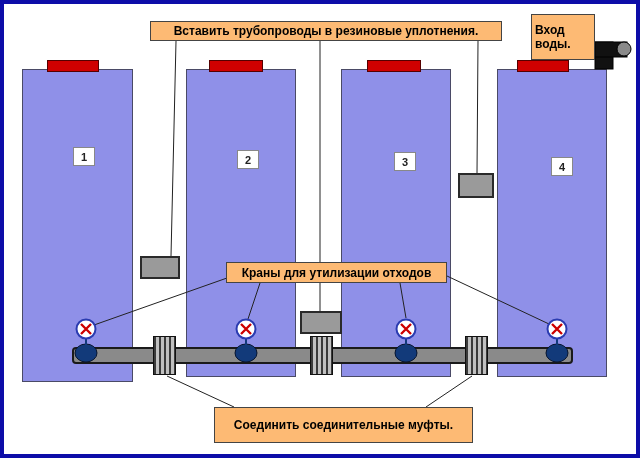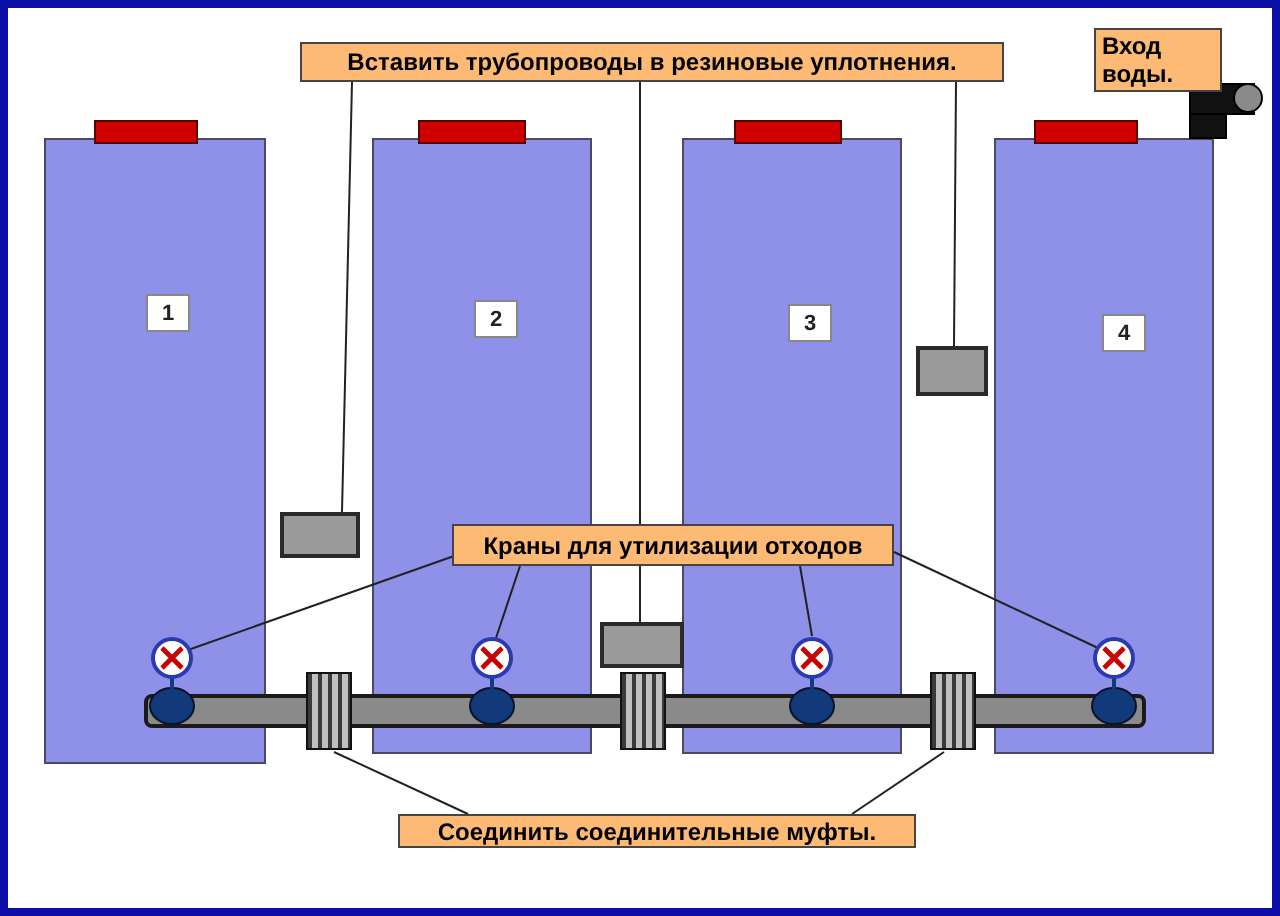--- a/index.html
+++ b/index.html
@@ -113,24 +113,24 @@
   <div class="pipe"></div>
 
   <div class="coupling" style="left:153px;top:336px;"></div>
   <div class="coupling" style="left:310px;top:336px;"></div>
   <div class="coupling" style="left:465px;top:336px;"></div>
 
   <div class="label" style="left:150px;top:21px;width:352px;height:20px;">
     <span>Вставить трубопроводы в резиновые уплотнения.</span>
   </div>
 
-  <div class="label left" style="left:531px;top:14px;width:64px;height:32px;margin-left:16px;">
+  <div class="label left" style="left:531px;top:14px;width:64px;height:46px;">
     <span>Вход воды.</span>
   </div>
 
   <div class="label" style="left:226px;top:262px;width:221px;height:21px;text-align:center;">
     <span>Краны для утилизации отходов</span>
   </div>
 
-  <div class="label" style="left:199px;top:407px;width:259px;height:17px;">
+  <div class="label" style="left:214px;top:407px;width:259px;height:36px;">
     <span>Соединить соединительные муфты.</span>
   </div>
 </div>
 
 </body></html>

